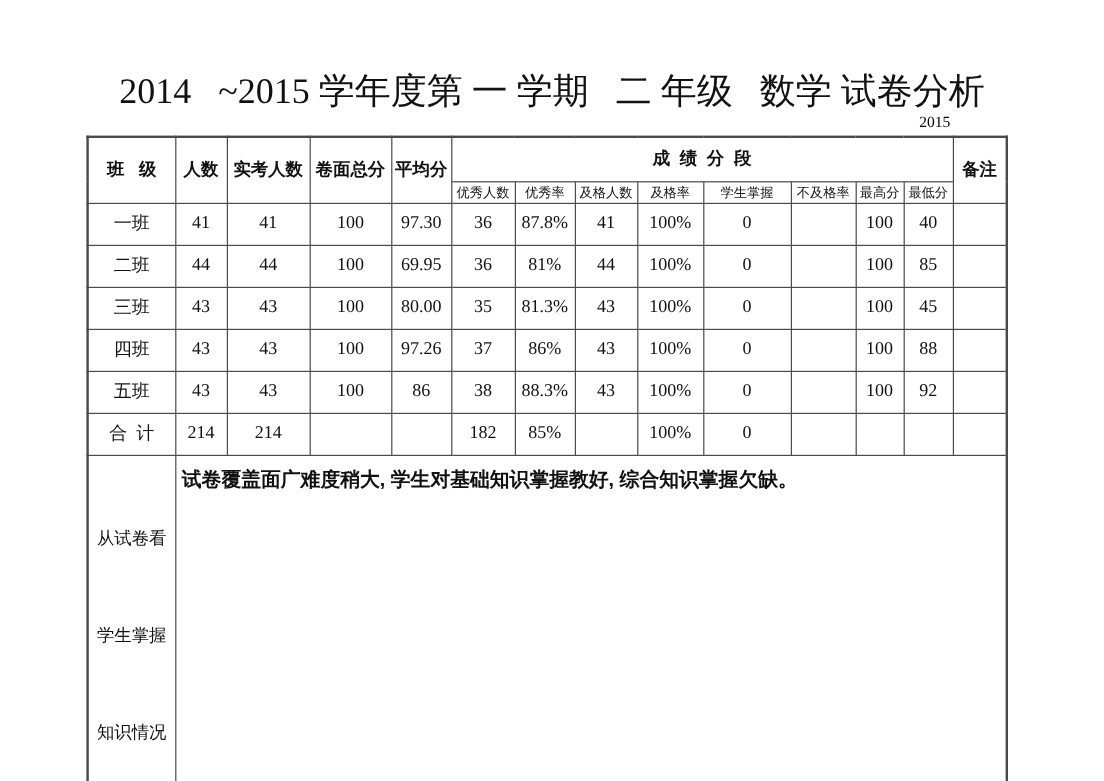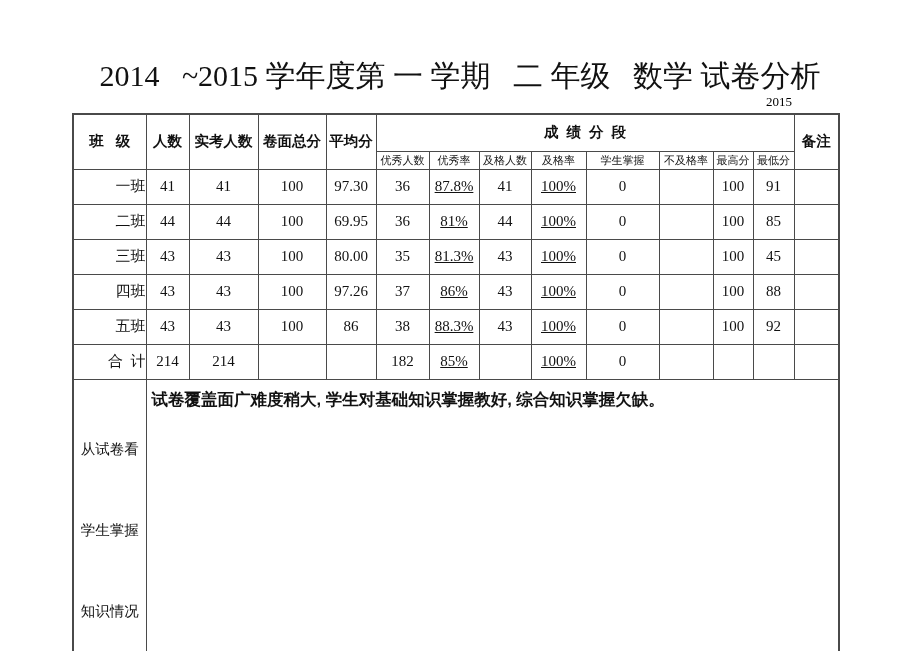--- a/index.html
+++ b/index.html
@@ -34,24 +34,24 @@
   }
   .analysis thead tr.h2 th {
     font-family:"Liberation Sans", sans-serif; font-weight:normal; font-size:11px;
     white-space:pre;
   }
   .analysis tbody.data tr { height:35px; }
   .analysis tbody.data td {
     font-size:15px; font-family:"Liberation Serif", serif; white-space:pre;
   }
   .analysis td.rowlabel {
-    font-family:"Liberation Sans", sans-serif; font-size:15px; white-space:pre;text-align:right;
+    font-family:"Liberation Sans", sans-serif; font-size:15px; white-space:pre;
   }
   .analysis td.pct {
-    font-family:"Liberation Sans", sans-serif; font-size:16px;text-decoration:underline;
+    font-family:"Liberation Sans", sans-serif; font-size:16px;
   }
   .analysis tr.sec1 { height:84px; }
   .analysis td.sec-label {
     font-family:"Liberation Sans", sans-serif; font-size:14.5px;
     vertical-align:middle; padding:2px 2px; line-height:27px; white-space:pre;
   }
   .analysis td.sec-label span { display:block; }
   .analysis td.sec-content1 {
     text-align:left; vertical-align:top; padding:9px 8px 0 5px;
     font-family:"Liberation Sans", sans-serif; font-size:16.5px; font-weight:bold;
@@ -108,21 +108,21 @@
         <td>41</td>
         <td>100</td>
         <td>97.30</td>
         <td>36</td>
         <td class="pct">87.8%</td>
         <td>41</td>
         <td class="pct">100%</td>
         <td>0</td>
         <td></td>
         <td>100</td>
-        <td>91</td>
+        <td>40</td>
         <td></td>
       </tr>
       <tr>
         <td class="rowlabel">二班</td>
         <td>44</td>
         <td>44</td>
         <td>100</td>
         <td>69.95</td>
         <td>36</td>
         <td class="pct">81%</td>

